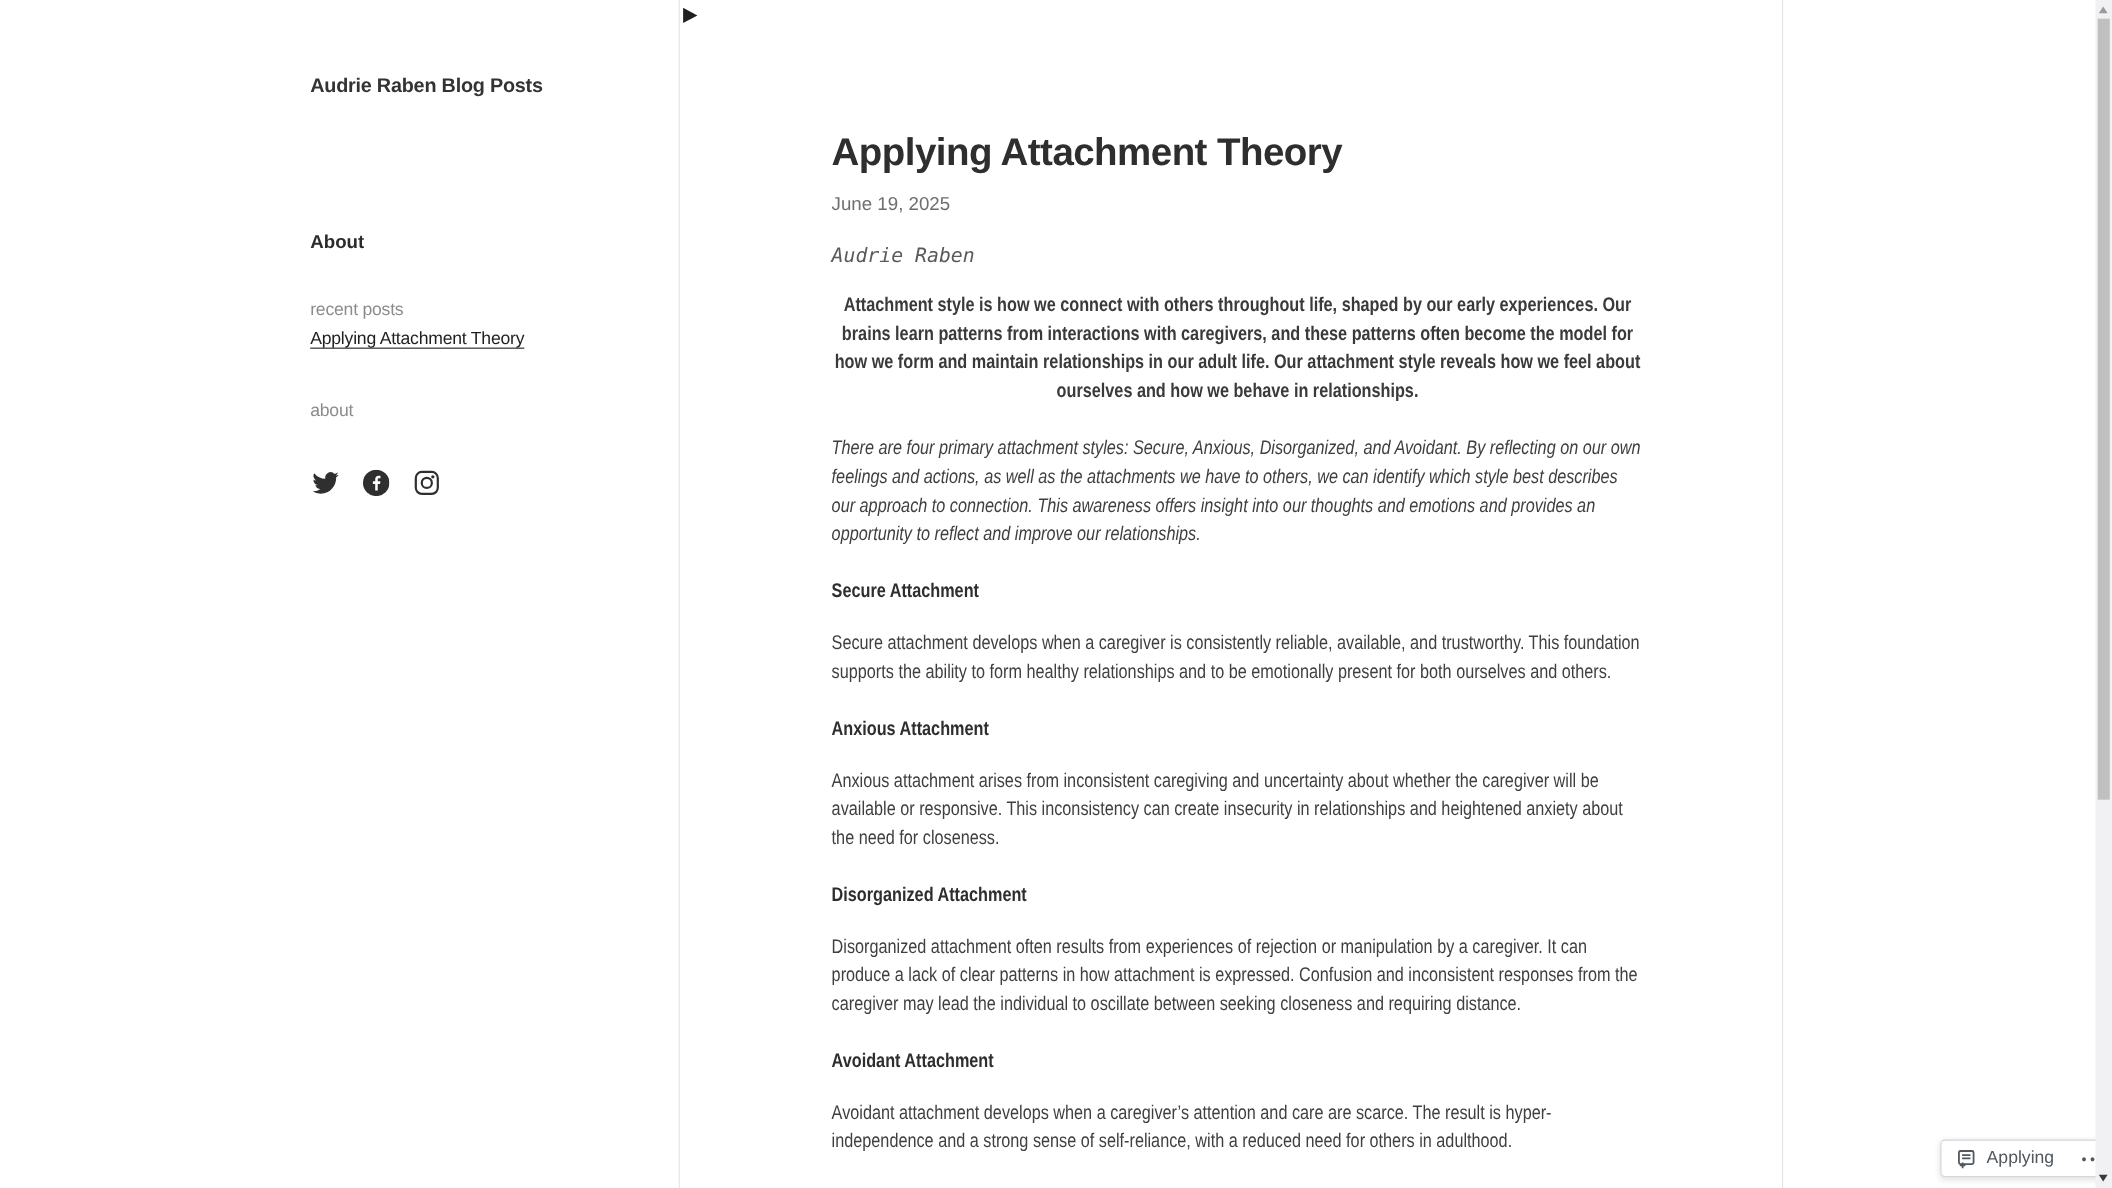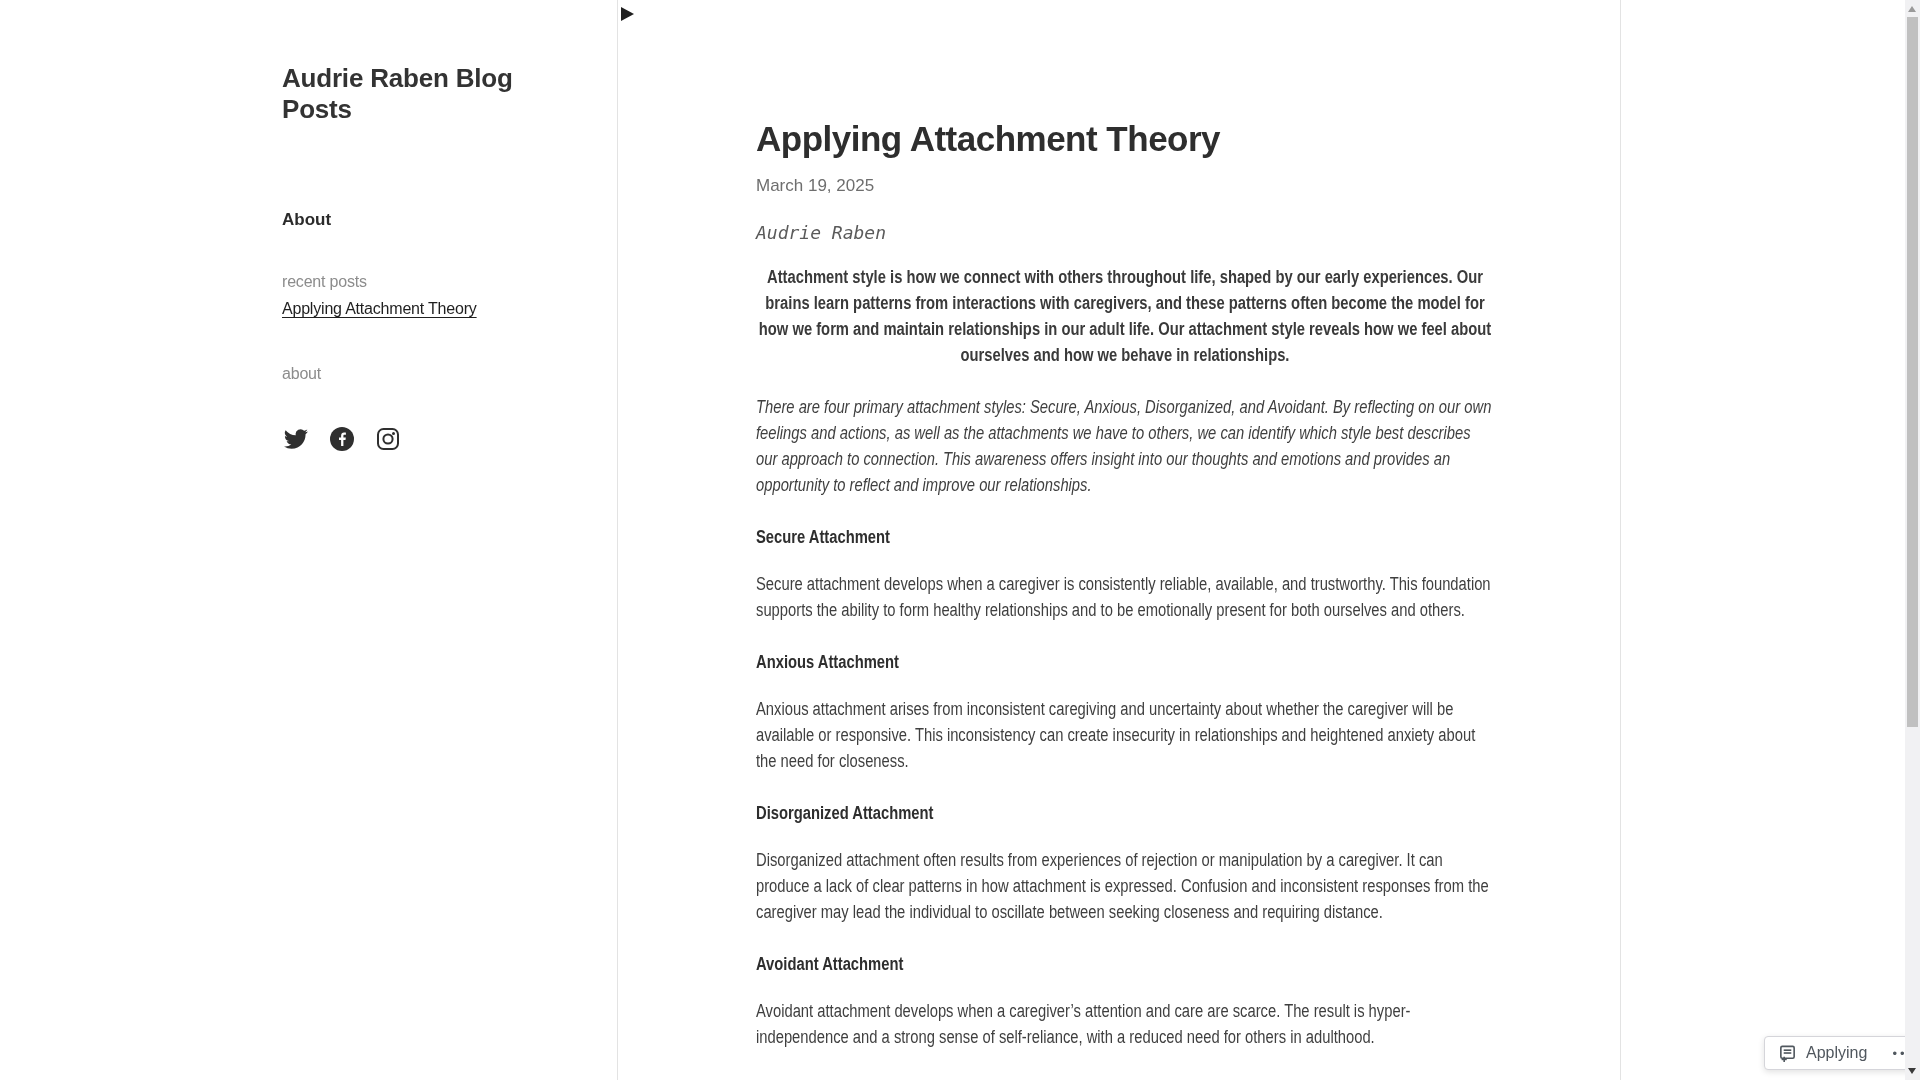--- a/index.html
+++ b/index.html
@@ -2,21 +2,21 @@
 <html><head>
 <meta charset="utf-8">
 <style>
   * { margin:0; padding:0; box-sizing:border-box; }
   html,body { width:1920px; height:1080px; background:#ffffff; overflow:hidden;
               font-family:"Liberation Sans", sans-serif; }
   .stage { position:relative; width:1920px; height:1080px; background:#fff; }
 
   
   .sidebar { position:absolute; left:282px; top:63px; width:300px; }
-  .site-title { position:absolute; left:0; top:0; width:262px; font-size:26px; font-weight:bold;
+  .site-title { position:absolute; left:0; top:0; width:262px; font-size:18px; font-weight:bold;
                 color:#333333; line-height:31px; letter-spacing:-0.2px; }
   .about-link { position:absolute; left:0; top:147px; font-size:17px; font-weight:bold;
                 color:#2b2b2b; text-decoration:none; cursor:pointer; }
   .widget-heading { position:absolute; left:0; font-size:16px; color:#8c8c8c; letter-spacing:-0.2px;text-align:center; }
   .recent-heading { top:210px; }
   .recent-link { position:absolute; left:0; top:237px; font-size:16px; color:#1f1f1f;
                  text-decoration:underline; text-underline-offset:3px; cursor:pointer; letter-spacing:-0.2px; }
   .about-heading { top:302px; }
   .social-row { position:absolute; left:2px; top:364px; display:flex; gap:22px; align-items:center; }
   .social-row a { display:inline-flex; width:24px; height:24px; cursor:pointer; }
@@ -98,21 +98,21 @@
           </svg>
       </a>
     </div>
   </div>
 
   <div class="content-frame">
     <div class="collapse-marker"></div>
 
     <article class="article">
       <h1>Applying Attachment Theory</h1>
-      <div class="post-date">March 19, 2025</div>
+      <div class="post-date">June 19, 2025</div>
       <div class="post-author">Audrie Raben</div>
 
       <div class="body-scale">
         <p class="lead-bold">Attachment style is how we connect with others throughout life, shaped by our early experiences. Our brains learn patterns from interactions with caregivers, and these patterns often become the model for how we form and maintain relationships in our adult life. Our attachment style reveals how we feel about ourselves and how we behave in relationships.</p>
         <p class="lead-italic">There are four primary attachment styles: Secure, Anxious, Disorganized, and Avoidant. By reflecting on our own feelings and actions, as well as the attachments we have to others, we can identify which style best describes our approach to connection. This awareness offers insight into our thoughts and emotions and provides an opportunity to reflect and improve our relationships.</p>
 
         <div class="section">
           <h3>Secure Attachment</h3>
           <p>Secure attachment develops when a caregiver is consistently reliable, available, and trustworthy. This foundation supports the ability to form healthy relationships and to be emotionally present for both ourselves and others.</p>
         </div>

